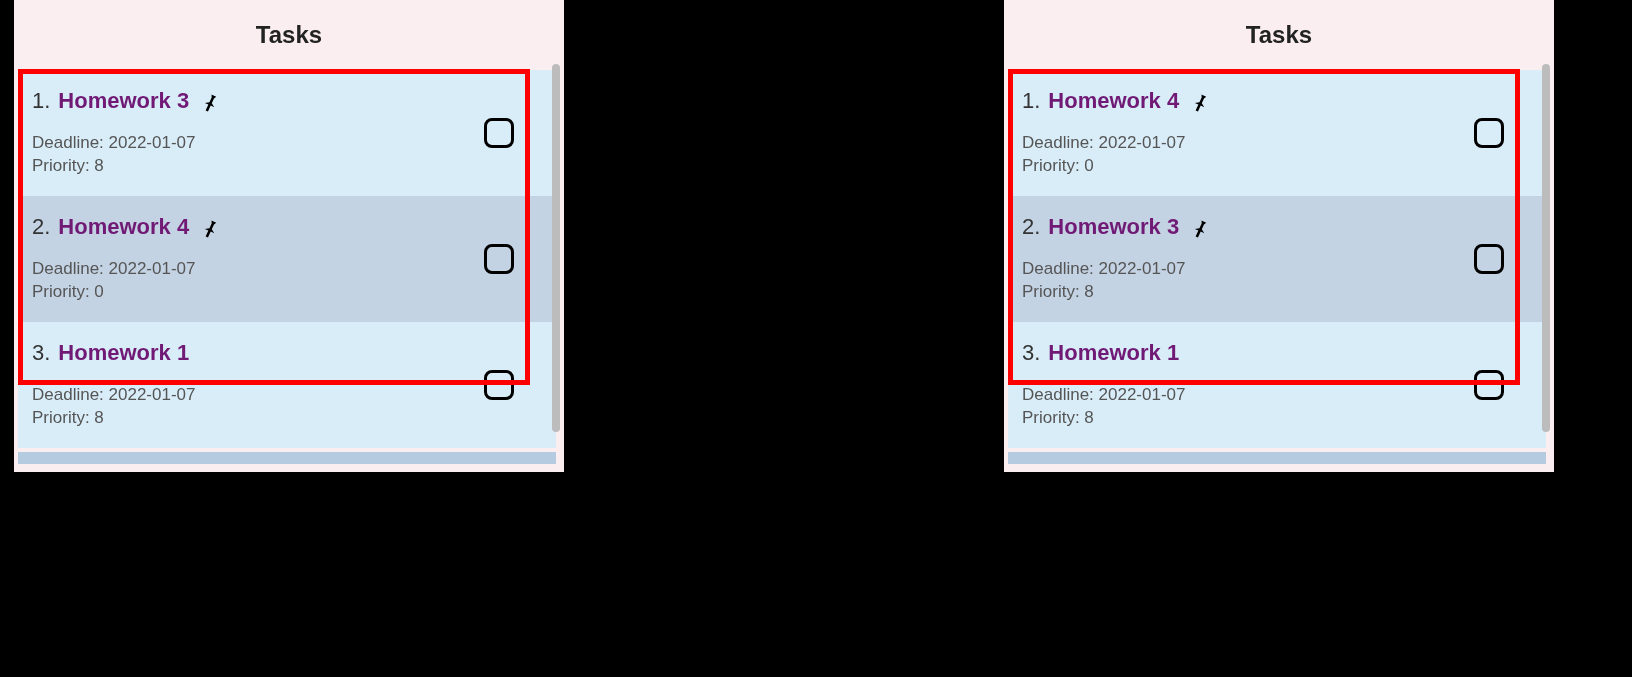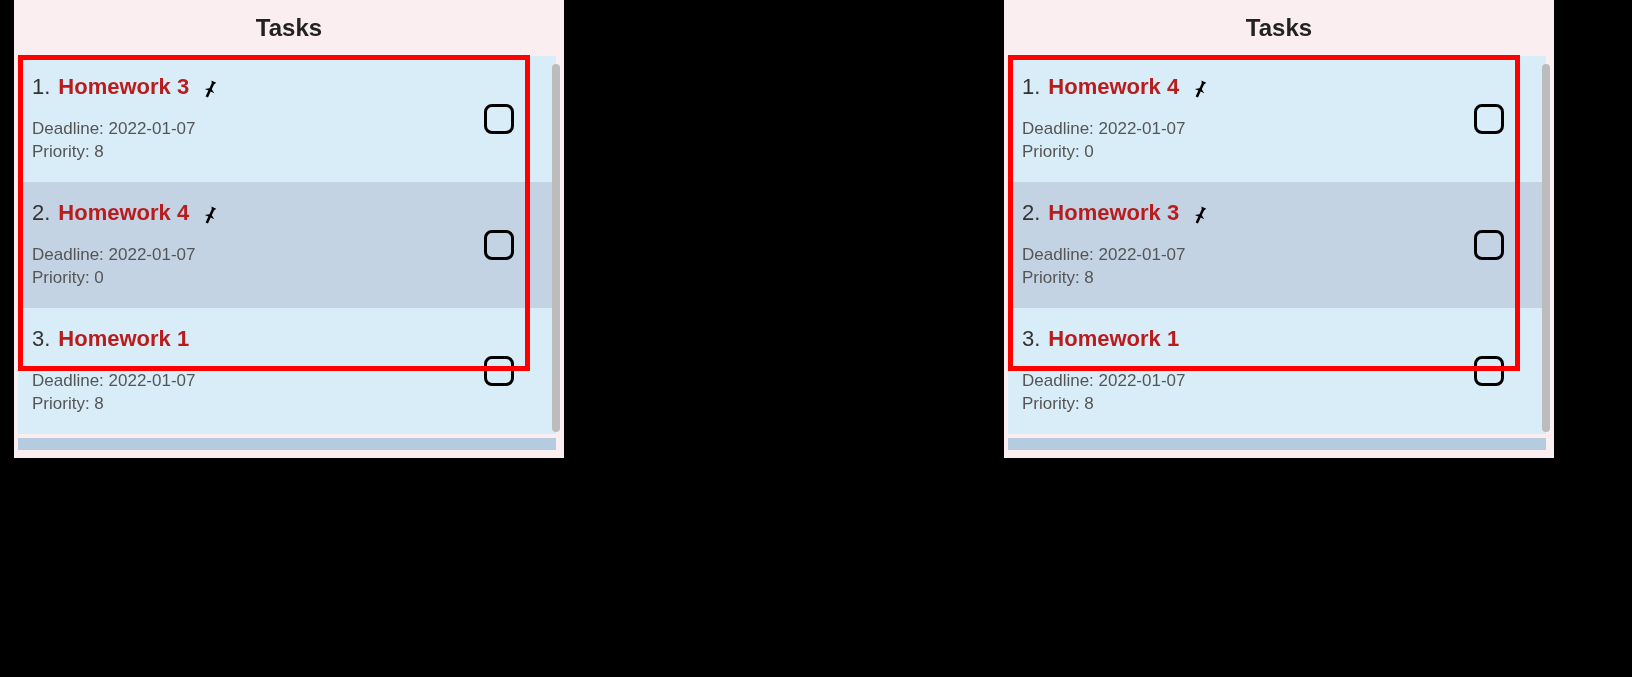--- a/index.html
+++ b/index.html
@@ -16,21 +16,21 @@
       width: 550px;
     }
     .panel-left { left: 14px; top: 0; }
     .panel-right { left: 1004px; top: 0; }
 
     .panel-header {
       text-align: center;
       font-size: 24px;
       font-weight: 700;
       color: #222;
-      padding: 14px 0;
+      padding: 21px 0;
     }
 
     .task-list {
       position: relative;
       padding: 0 8px 8px 4px;
     }
 
     .task-item {
       position: relative;
       padding: 18px 16px 18px 14px;
@@ -56,21 +56,21 @@
       gap: 6px;
     }
     .task-number {
       font-size: 22px;
       color: #333;
       margin-right: 2px;
     }
     .task-title {
       font-size: 22px;
       font-weight: 700;
-      color: #b91c1c;
+      color: #701a75;
     }
     .pin-icon {
       margin-left: 4px;
       width: 22px;
       height: 22px;
       display: inline-flex;
       align-items: center;
       justify-content: center;
     }
     .pin-icon svg { width: 22px; height: 22px; }

